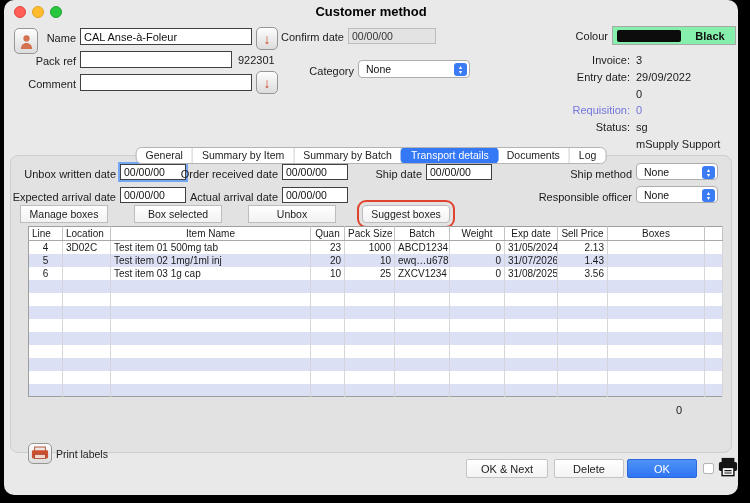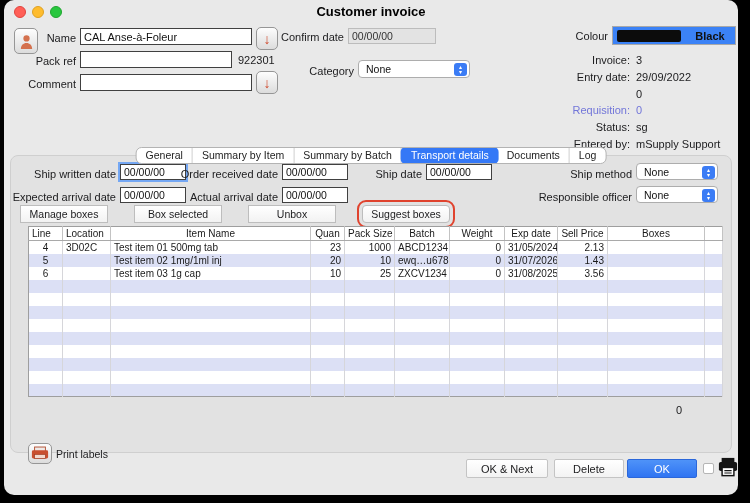--- a/index.html
+++ b/index.html
@@ -31,21 +31,21 @@
               border-radius:5px; display:flex; align-items:center; justify-content:center; cursor:pointer; }
   .dn-arrow { color:#cf4a2d; font-weight:bold; font-size:14px; line-height:1; }
 
   .dropdown { position:absolute; height:18px; background:#fff; border:1px solid #adadad; border-radius:4px;
               font-size:10.5px; color:#111; padding:2px 20px 0 7px; }
   .stepper { position:absolute; right:2px; top:2px; width:13px; height:13px; background:#3b7cf5;
              border-radius:3px; color:#fff; display:flex; flex-direction:column; align-items:center;
              justify-content:center; font-size:6px; line-height:5px; }
 
   
-  .colour-box { position:absolute; left:608px; top:26px; width:124px; height:19px; background:#3b82f6;
+  .colour-box { position:absolute; left:608px; top:26px; width:124px; height:19px; background:#86efac;
                 border:1px solid #a8a8a8; cursor:pointer; }
   .colour-swatch { position:absolute; left:4px; top:3px; width:64px; height:12px; background:#0c0c0c; border-radius:2px; }
   .colour-name { position:absolute; left:72px; top:3px; width:50px; text-align:center;
                  font-size:11px; font-weight:bold; color:#111; }
 
   
   .info-row { position:absolute; height:13px; font-size:11px; }
   .info-row .ilabel { position:absolute; left:400px; width:226px; text-align:right; color:#1c1c1e; }
   .info-row .ivalue { position:absolute; left:632px; color:#1c1c1e; white-space:nowrap; }
   .info-row.accent .ilabel, .info-row.accent .ivalue { color:#7276d9; }
@@ -91,21 +91,21 @@
 </style>
 </head>
 <body>
 
 <div class="window">
 
   <div class="titlebar">
     <span class="traffic t-red"></span>
     <span class="traffic t-yellow"></span>
     <span class="traffic t-green"></span>
-    <div class="win-title">Customer invoice</div>
+    <div class="win-title">Customer method</div>
   </div>
 
   <button class="icon-btn" style="left:10px;top:28px;width:24px;height:26px;">
     <svg width="15" height="17" viewBox="0 0 24 26">
       <circle cx="12" cy="8" r="5" fill="#d4714e"></circle>
       <path d="M3 25c0-6 4-9.5 9-9.5s9 3.5 9 9.5z" fill="#d4714e"></path>
     </svg>
   </button>
   <div class="lbl" style="left:0;top:32px;width:72px;">Name</div>
   <input class="field" style="left: 76px; top: 28px; width: 172px;" value="CAL Anse-à-Foleur">
@@ -155,41 +155,40 @@
       </div>
       <div class="info-row accent" style="top: 104.4px; left: 0px; width: 734px;">
         <span class="ilabel">Requisition:</span>
         <span class="ivalue">0</span>
       </div>
       <div class="info-row" style="top: 121.2px; left: 0px; width: 734px;">
         <span class="ilabel">Status:</span>
         <span class="ivalue">sg</span>
       </div>
       <div class="info-row" style="top: 138px; left: 0px; width: 734px;">
-        <span class="ilabel">Entered by:</span>
         <span class="ivalue">mSupply Support</span>
       </div>
       <div class="info-row" style="top: 154.8px; left: 0px; width: 734px;">
         <span class="ilabel">Store:</span>
         <span class="ivalue">Main warehouse</span>
       </div>
     </div>
 
   <div class="tabbar" id="tab-bar">
       <div class="tab">General</div>
       <div class="tab">Summary by Item</div>
       <div class="tab">Summary by Batch</div>
       <div class="tab active">Transport details</div>
       <div class="tab">Documents</div>
       <div class="tab">Log</div>
     </div>
 
   <div class="panel"></div>
 
-  <div class="lbl" style="left:0;top:168px;width:112px;">Ship written date</div>
+  <div class="lbl" style="left:0;top:168px;width:112px;">Unbox written date</div>
   <input class="field small focused" style="left: 116px; top: 164px; width: 66px;" value="00/00/00">
 
   <div class="lbl" style="left:150px;top:168px;width:124px;">Order received date</div>
   <input class="field small" style="left: 278px; top: 164px; width: 66px;" value="00/00/00">
 
   <div class="lbl" style="left:330px;top:168px;width:88px;">Ship date</div>
   <input class="field small" style="left: 422px; top: 164px; width: 66px;" value="00/00/00">
 
   <div class="lbl" style="left:500px;top:168px;width:128px;">Ship method</div>
   <div class="dropdown" style="left:632px;top:163px;width:82px;height:17px;">

